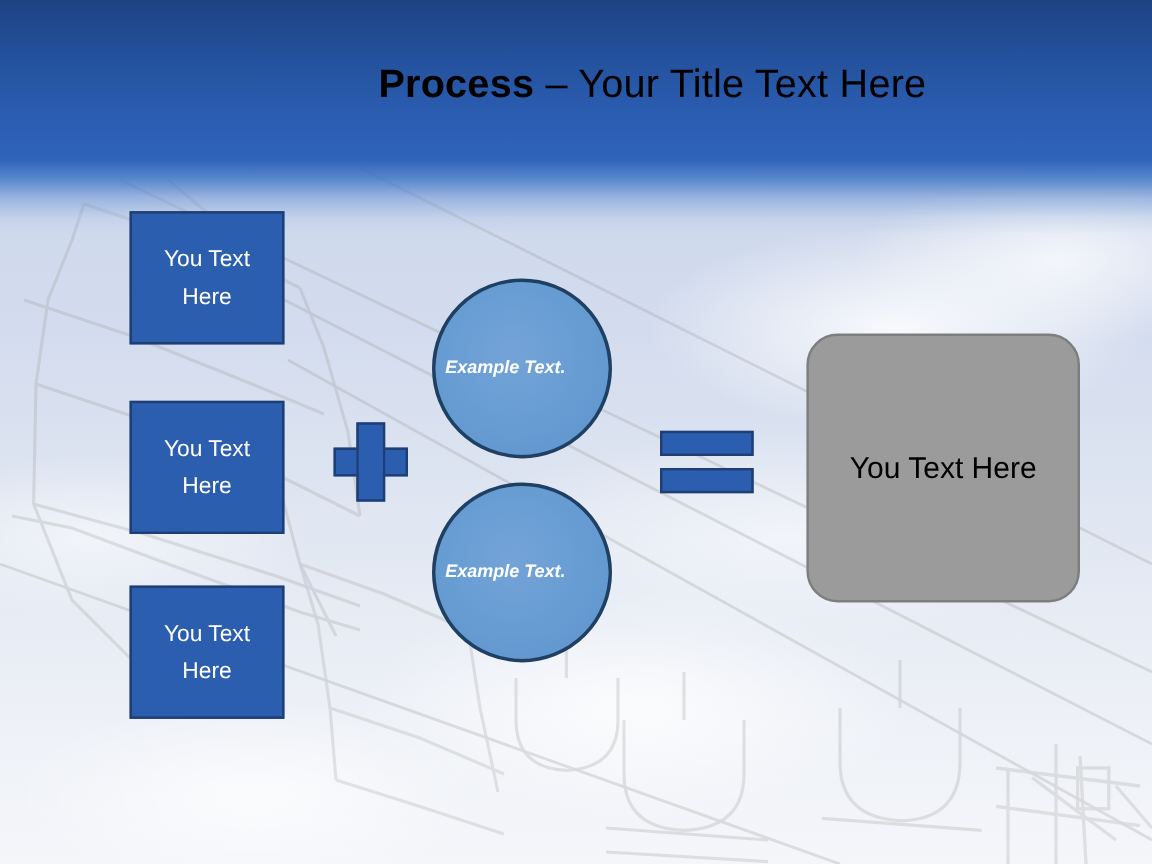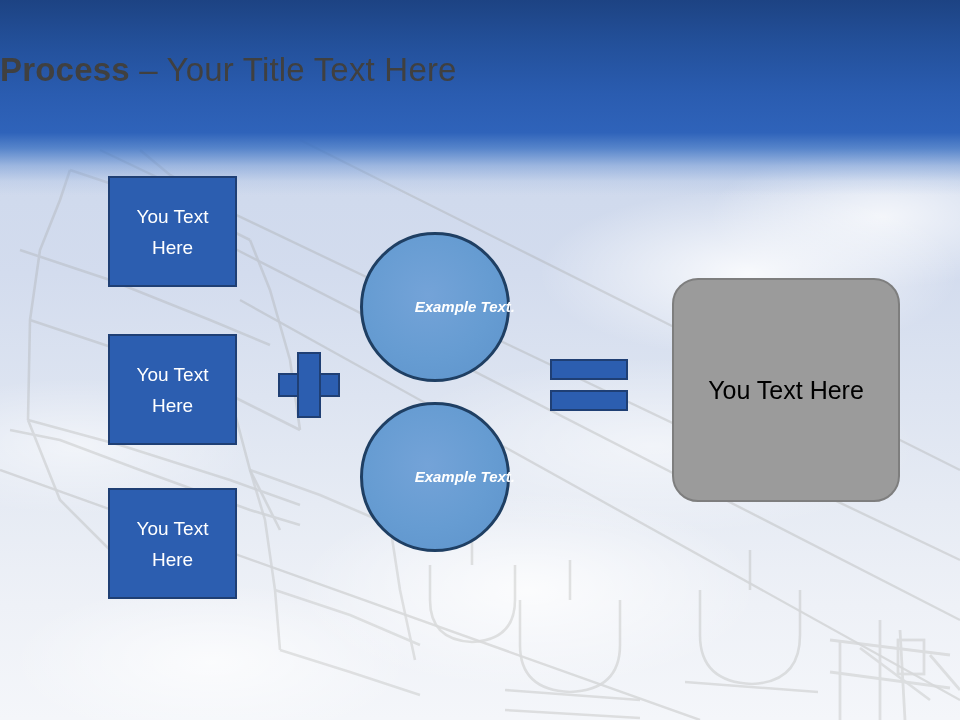--- a/index.html
+++ b/index.html
@@ -66,22 +66,22 @@
       rgba(60,114,195,0.82) 76%,
       rgba(110,150,212,0.52) 85%,
       rgba(160,185,225,0.25) 93%,
       rgba(198,211,234,0) 100%);
   }
   .title-text {
     position: absolute;
     left: 0;
     top: 50px;
     width: 772px;
-    text-align: left;
-    color: #404040;
+    text-align: right;
+    color: #000000;
     font-size: 33px;
     line-height: 40px;
     letter-spacing: 0.2px;
     white-space: nowrap;
   }
   .title-text .t-bold { font-weight: bold; }
   .title-text .t-reg  { font-weight: normal; }
 
   
   .blue-box {
@@ -130,21 +130,21 @@
   .circle {
     position: absolute;
     width: 150px;
     height: 150px;
     border-radius: 50%;
     background: radial-gradient(circle at 45% 42%, #74a3d8 0%, #669cd2 55%, #5d93cb 100%);
     border: 3px solid #1f3f63;
     box-sizing: border-box;
     display: flex;
     align-items: center;
-    justify-content: flex-end;
+    justify-content: flex-start;
   }
   .circle span {
     display: block;
     color: #ffffff;
     font-size: 15px;
     line-height: 24px;
     font-weight: bold;
     font-style: italic;
     text-align: center;
     transform: translateX(8px);

